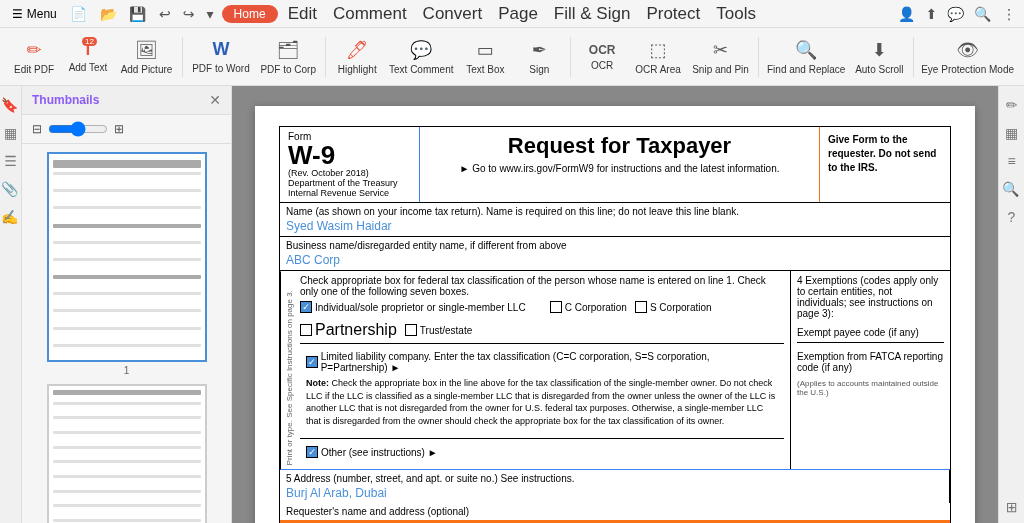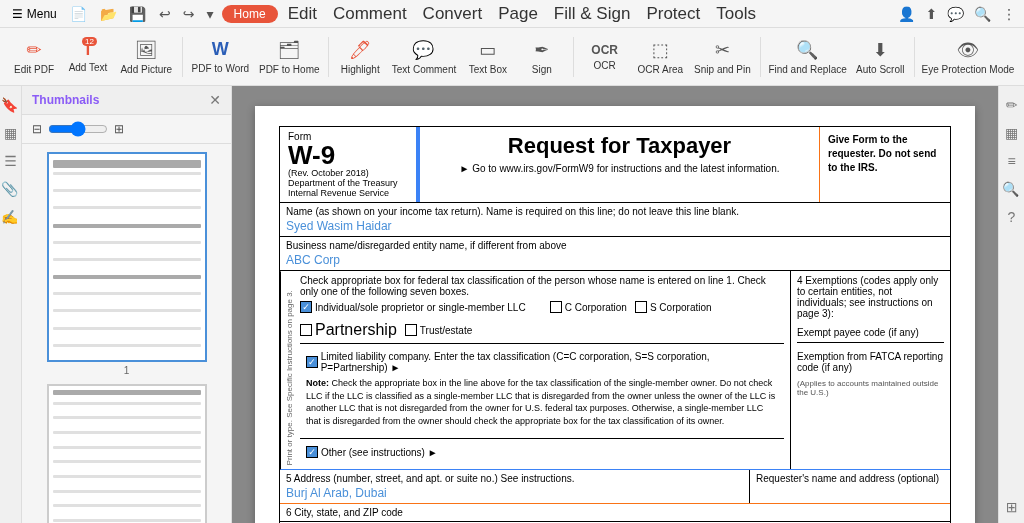--- a/index.html
+++ b/index.html
@@ -85,21 +85,21 @@
     }
 
     
     .right-panel {
       width: 26px; background: #f0f0f0; border-left: 1px solid #ddd;
       display: flex; flex-direction: column; align-items: center; padding-top: 8px; gap: 6px;
     }
 
     
     .w9-header { display: flex; border: 1px solid #000; margin-bottom: 0; }
-    .w9-form-title { font-size: 11px; color: #000; padding: 4px 8px; border-right: 4px solid #3b82f6; width: 140px; flex-shrink: 0; }
+    .w9-form-title { font-size: 11px; color: #000; padding: 4px 8px; border-right: 1px solid #3b82f6; width: 140px; flex-shrink: 0; }
     .w9-main-title { flex: 1; text-align: center; padding: 6px; border-right: 1px solid #f97316; }
     .w9-main-title h1 { font-size: 22px; font-weight: bold; line-height: 1.2; }
     .w9-main-title h2 { font-size: 16px; font-weight: bold; }
     .w9-main-title p { font-size: 10px; margin-top: 4px; }
     .w9-give { padding: 6px 8px; width: 130px; flex-shrink: 0; font-size: 10px; font-weight: bold; line-height: 1.4; }
 
     .w9-body { border: 1px solid #000; border-top: none; }
     .w9-row { border-bottom: 1px solid #000; padding: 3px 6px; display: flex; gap: 4px; align-items: flex-start; }
     .w9-row:last-child { border-bottom: none; }
 
@@ -109,21 +109,21 @@
     .w9-checkbox-item { display: flex; align-items: center; gap: 3px; }
     .w9-checkbox { width: 12px; height: 12px; border: 1px solid #000; display: inline-flex; align-items: center; justify-content: center; font-size: 9px; }
     .w9-checked { background: #4a90d9; color: white; }
     .w9-exemption { width: 160px; flex-shrink: 0; padding: 4px 6px; border-left: 1px solid #000; font-size: 10px; }
 
     .w9-note { font-size: 9px; line-height: 1.4; margin: 3px 0; }
     .w9-note b { font-weight: bold; }
     .w9-llc-row { border-top: 1px solid #000; padding: 4px 6px; font-size: 10px; }
     .w9-other-row { border-top: 1px solid #000; padding: 3px 6px; font-size: 10px; }
 
-    .w9-address-row { display: flex; border-bottom: 1px solid #f97316; }
+    .w9-address-row { display: flex; border-bottom: 4px solid #f97316; flex-direction: column; }
     .w9-address-left { flex: 1; padding: 3px 6px; border-right: 1px solid #000; }
     .w9-address-right { width: 200px; padding: 3px 6px; font-size: 10px; }
 
     .small-thumb { width: 100%; height: 100%; display: grid; grid-template-rows: repeat(12, 1fr); }
     .thumb-line { background: #e0e0e0; margin: 1px 4px; border-radius: 1px; }
     .thumb-line.dark { background: #aaa; }
   </style>
 </head>
 <body>
 
@@ -181,21 +181,21 @@
   <div class="tool-item">
     <div class="tool-icon-wrap">
       <span class="tool-icon" style="color:#2b5eb7;font-weight:bold">W</span>
     </div>
     <span class="tool-label">PDF to Word</span>
   </div>
   <div class="tool-item">
     <div class="tool-icon-wrap">
       <span class="tool-icon">🗂</span>
     </div>
-    <span class="tool-label">PDF to Home</span>
+    <span class="tool-label">PDF to Corp</span>
   </div>
   <div class="tool-separator"></div>
   <div class="tool-item">
     <div class="tool-icon-wrap">
       <span class="tool-icon orange">🖊</span>
     </div>
     <span class="tool-label">Highlight</span>
   </div>
   <div class="tool-item">
     <div class="tool-icon-wrap">

